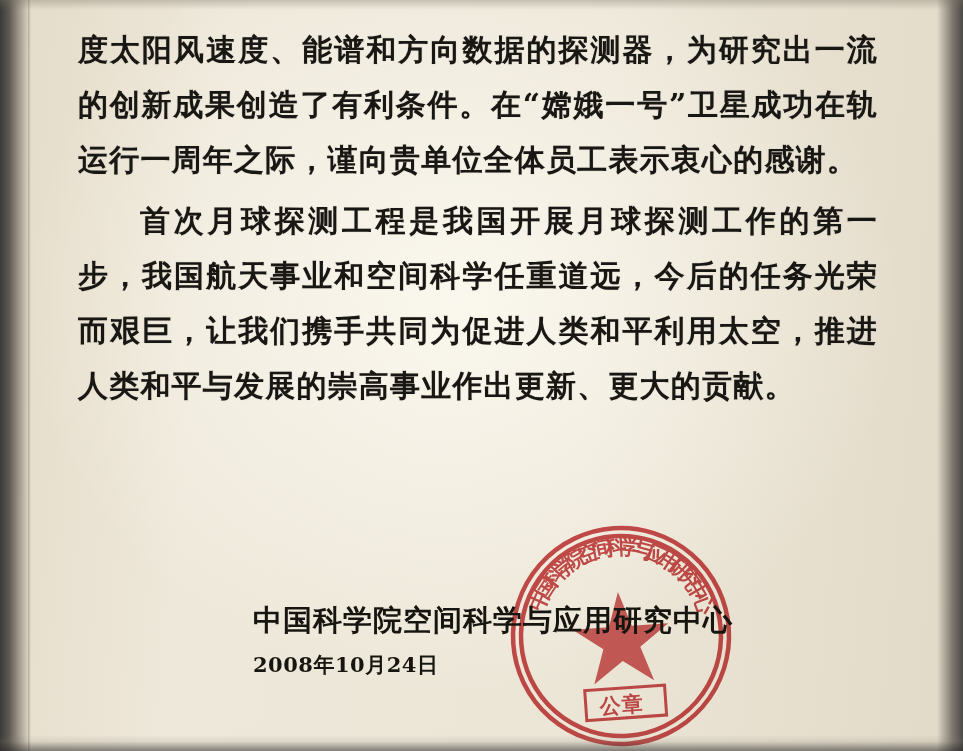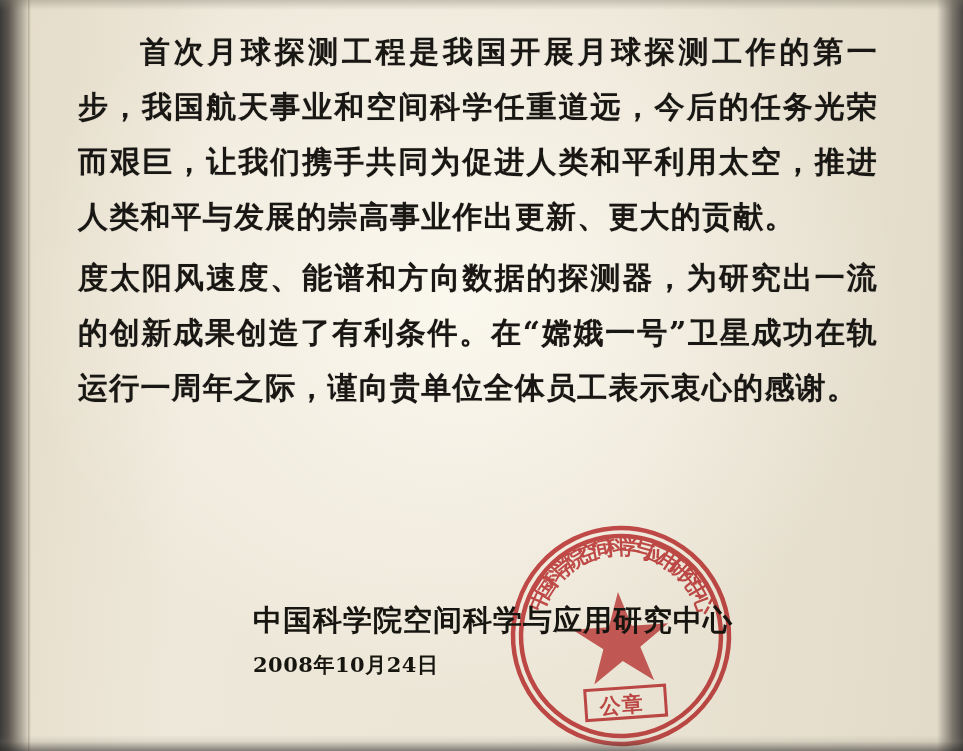--- a/index.html
+++ b/index.html
@@ -151,22 +151,22 @@
   }
 </style>
 </head>
 <body>
 
 <div id="page">
 
   <div id="paper-texture"></div>
 
   <div id="letter-body">
+    <p class="para" id="p1">度太阳风速度、能谱和方向数据的探测器，为研究出一流的创新成果创造了有利条件。在“嫦娥一号”卫星成功在轨运行一周年之际，谨向贵单位全体员工表示衷心的感谢。</p>
     <p class="para indent" id="p2">首次月球探测工程是我国开展月球探测工作的第一步，我国航天事业和空间科学任重道远，今后的任务光荣而艰巨，让我们携手共同为促进人类和平利用太空，推进人类和平与发展的崇高事业作出更新、更大的贡献。</p>
-    <p class="para" id="p1">度太阳风速度、能谱和方向数据的探测器，为研究出一流的创新成果创造了有利条件。在“嫦娥一号”卫星成功在轨运行一周年之际，谨向贵单位全体员工表示衷心的感谢。</p>
   </div>
 
   <div id="seal">
     <svg width="232" height="232" viewBox="0 0 232 232" aria-hidden="true">
       <g id="seal-wrap">
         <circle class="seal-ring" cx="116" cy="116" r="108"></circle>
         <circle class="seal-ring" cx="116" cy="116" r="100" stroke-width="2"></circle>
         <path id="seal-star" d="M116 72 L127.5 106.5 L164 106.5 L134.5 128 L146 162.5 L116 141 L86 162.5 L97.5 128 L68 106.5 L104.5 106.5 Z" opacity="0.9"></path>
         <rect class="seal-inner-box" x="76" y="168" width="80" height="30"></rect>
         <text class="seal-text" x="90" y="192">公章</text>

